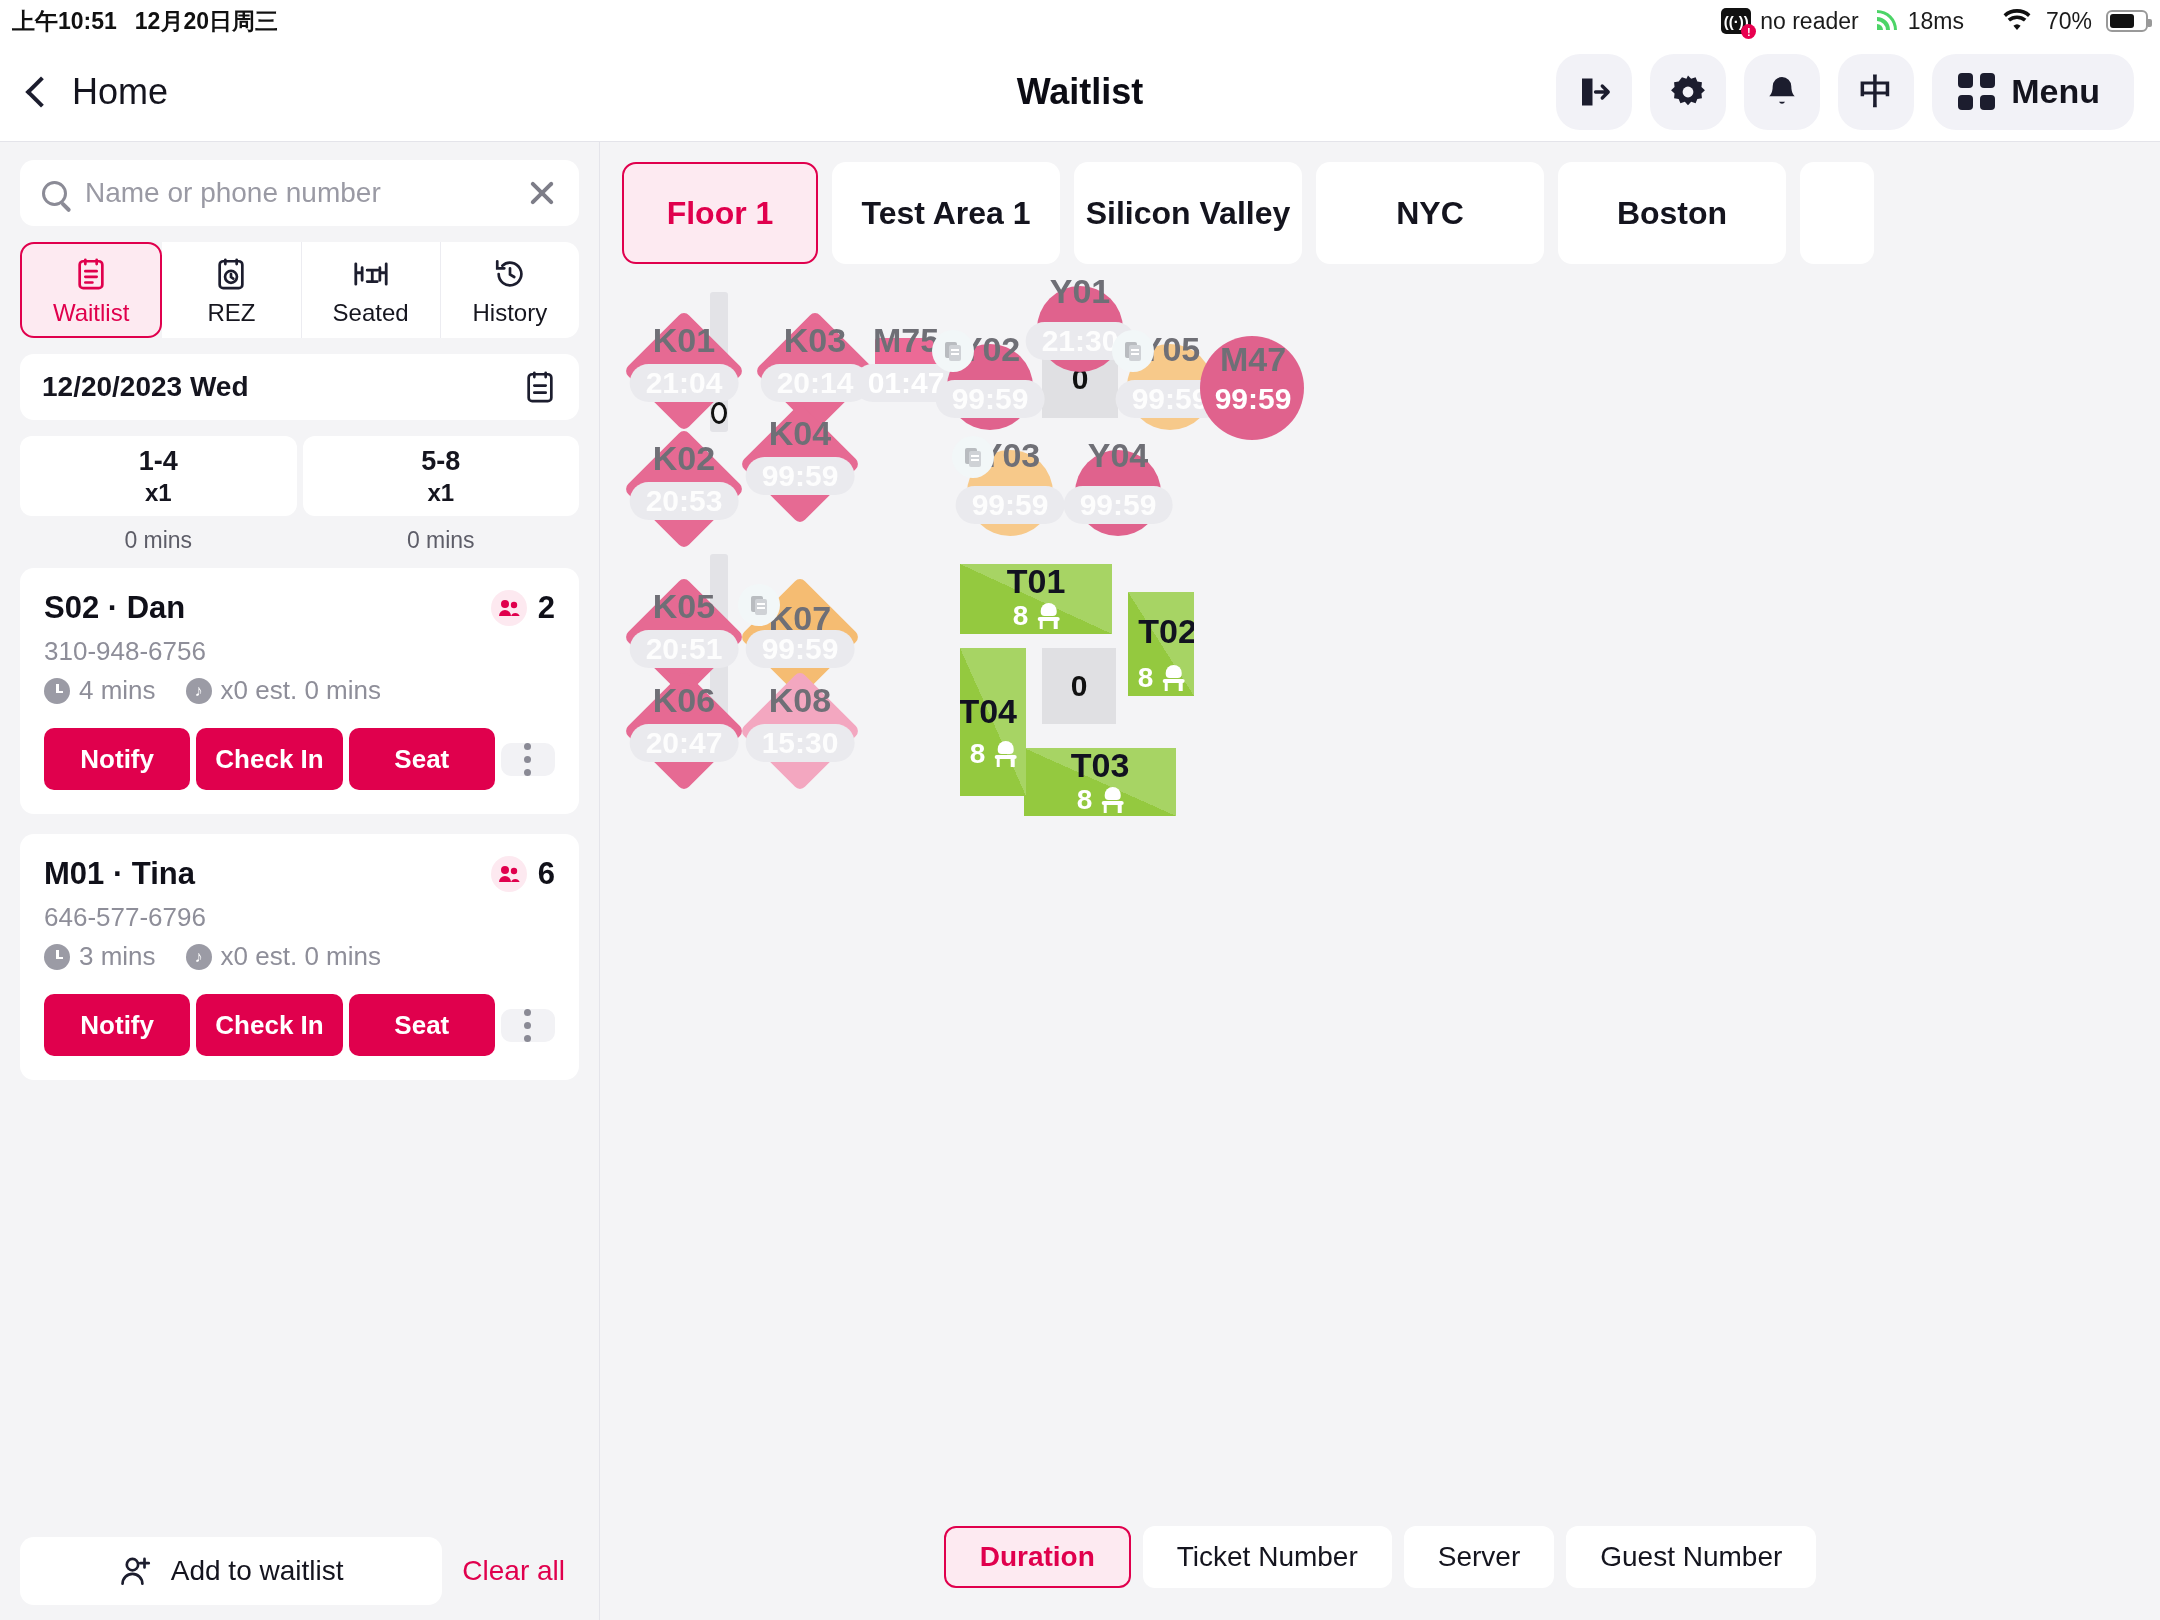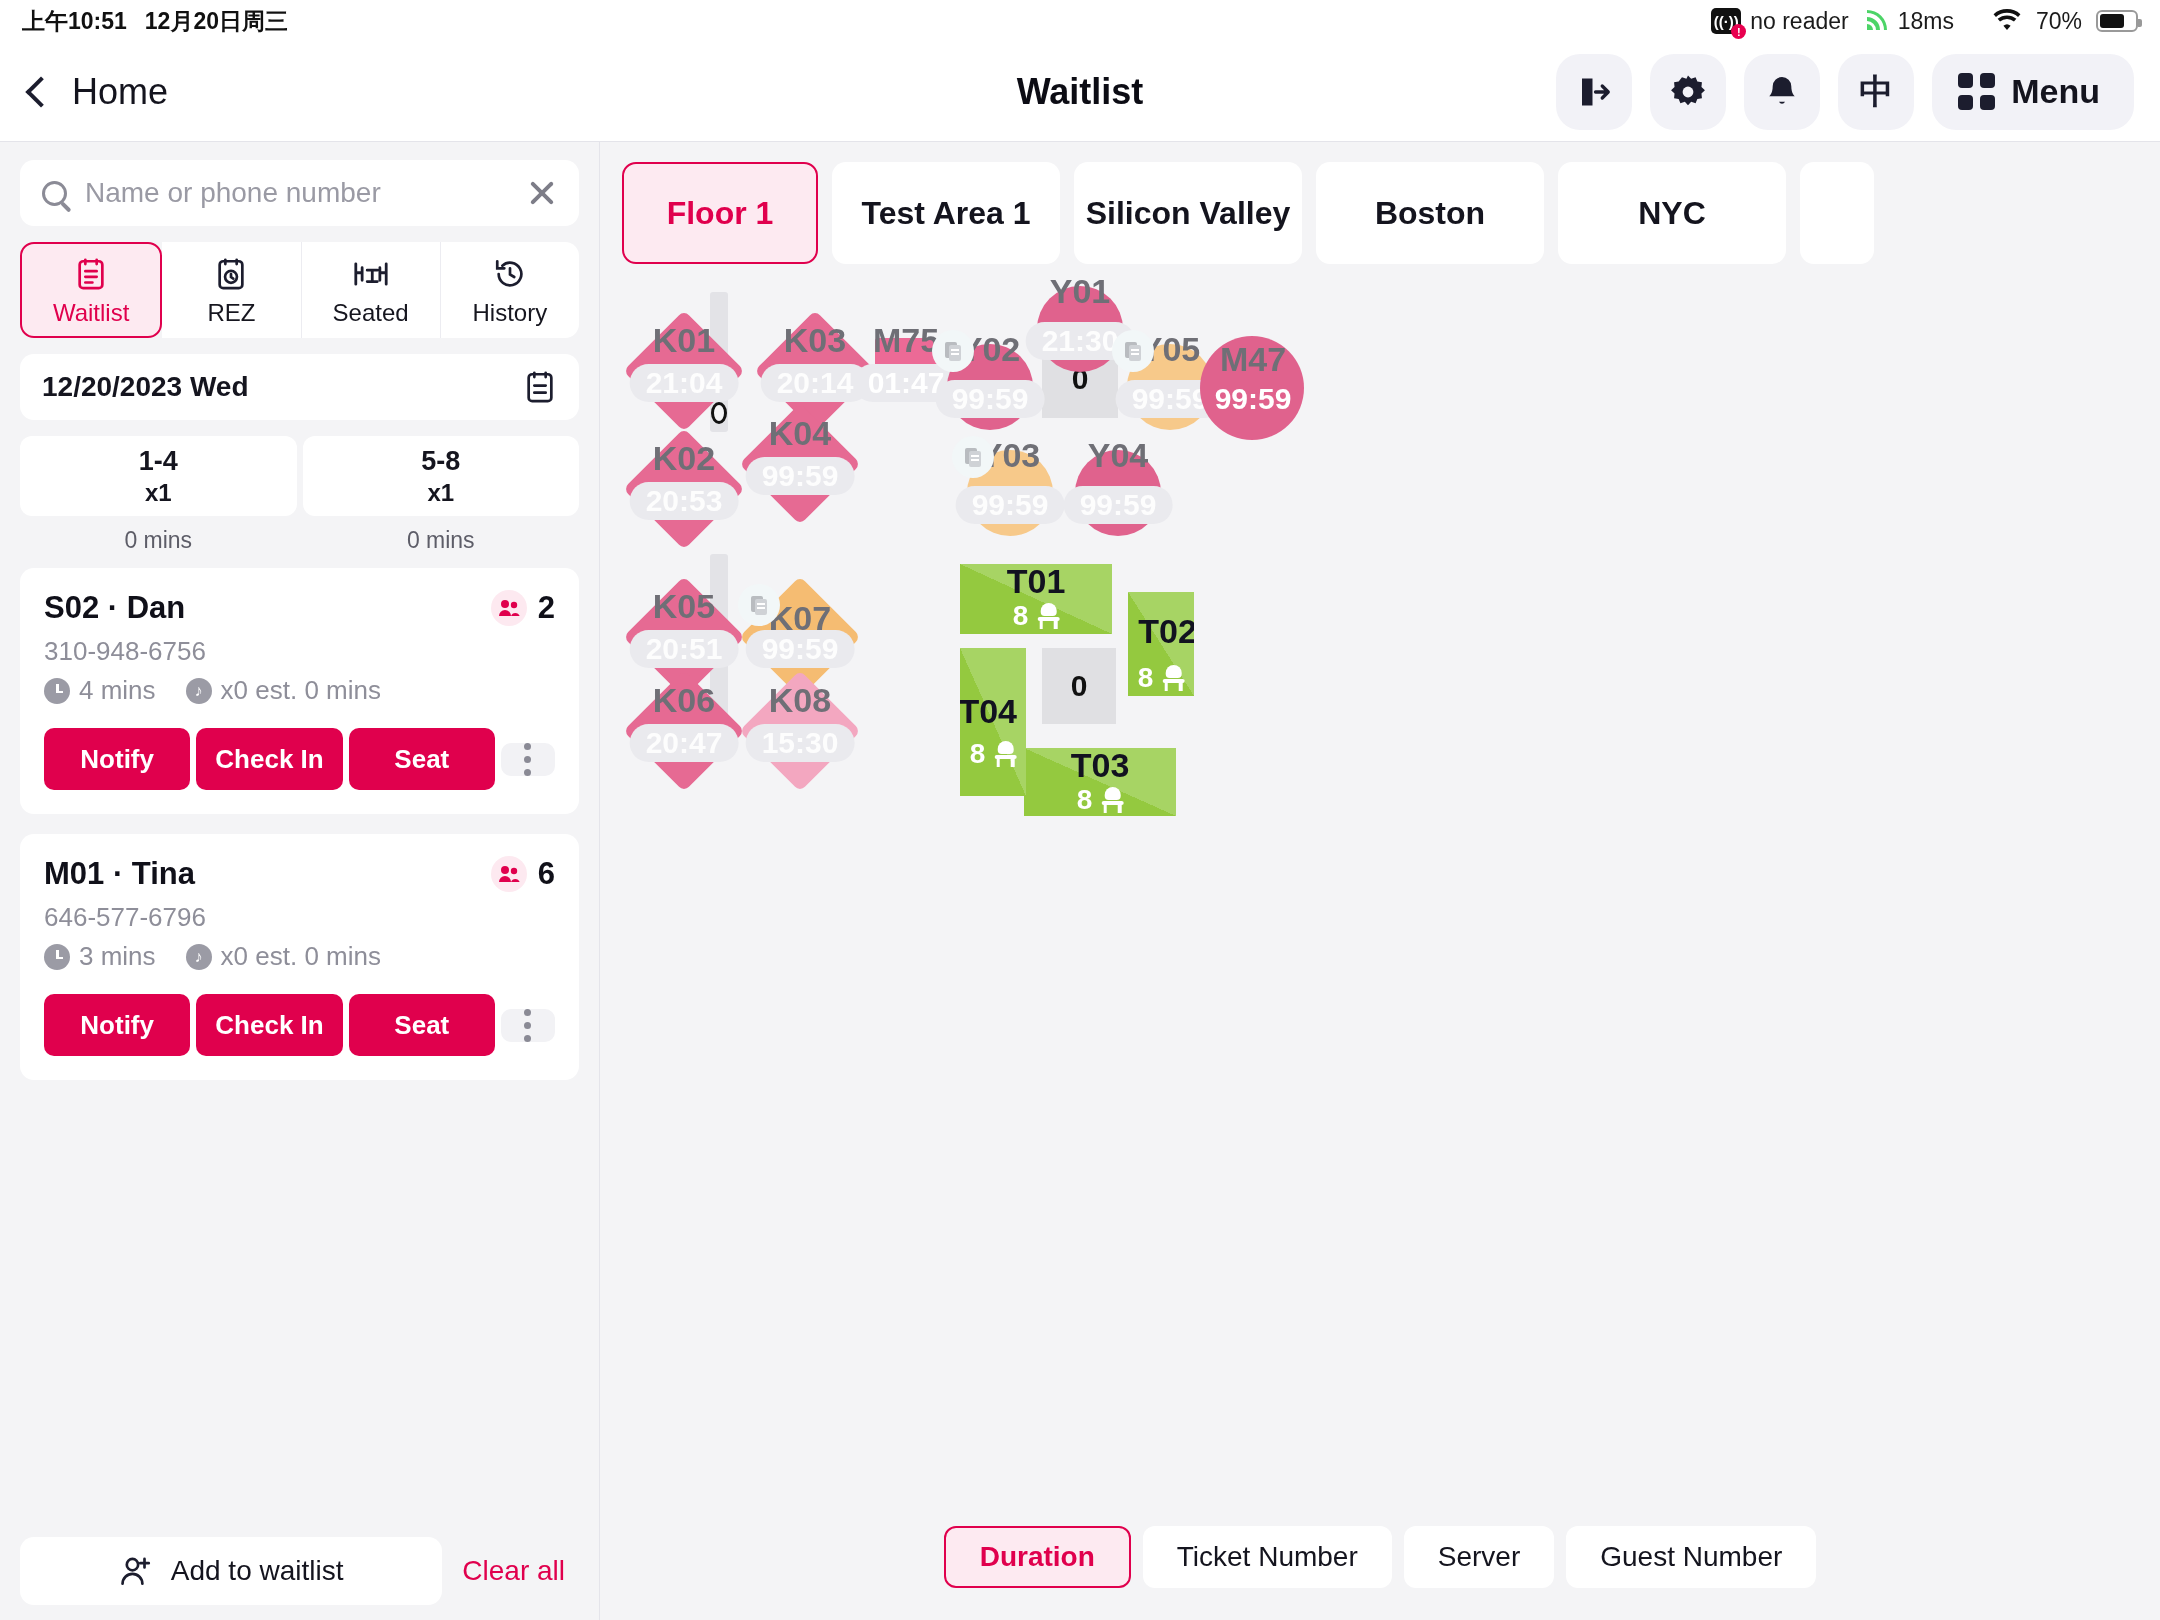--- a/index.html
+++ b/index.html
@@ -7,21 +7,21 @@
     width: 2160px; height: 1620px;
     font-family: "Liberation Sans", "DejaVu Sans", sans-serif;
     background: #ffffff;
     overflow: hidden;
   }
 
   
   .statusbar {
     height: 42px; width: 100%;
     display: flex; align-items: center;
-    padding: 0 22px;
+    padding: 0 12px;
     background: #ffffff;
     font-size: 23px; font-weight: 700; color: #111;
   }
   .sb-left { display: flex; align-items: baseline; gap: 18px; white-space: nowrap; }
   .sb-right { margin-left: auto; display: flex; align-items: center; gap: 14px; }
   .sb-group { display: flex; align-items: center; gap: 9px; }
   .reader-badge {
     position: relative; width: 30px; height: 26px;
     background: #111; border-radius: 5px;
     display: flex; align-items: center; justify-content: center;
@@ -518,22 +518,22 @@
       </div>
       <span class="clearall">Clear all</span>
     </div>
   </div>
 
   <div class="main">
     <div class="floortabs">
       <div class="ftab active">Floor 1</div>
       <div class="ftab w-wide">Test Area 1</div>
       <div class="ftab w-wide">Silicon Valley</div>
+      <div class="ftab w-wide">NYC</div>
       <div class="ftab w-wide">Boston</div>
-      <div class="ftab w-wide">NYC</div>
       <div class="ftab partial"></div>
     </div>
 
     <div class="canvas">
 
       <div class="wall" style="left:110px;top:28px;width:18px;height:140px;">
         <span class="knob" style="top:110px"></span>
       </div>
       <div class="wall" style="left:110px;top:290px;width:18px;height:180px;">
         <span class="knob" style="top:165px"></span>

